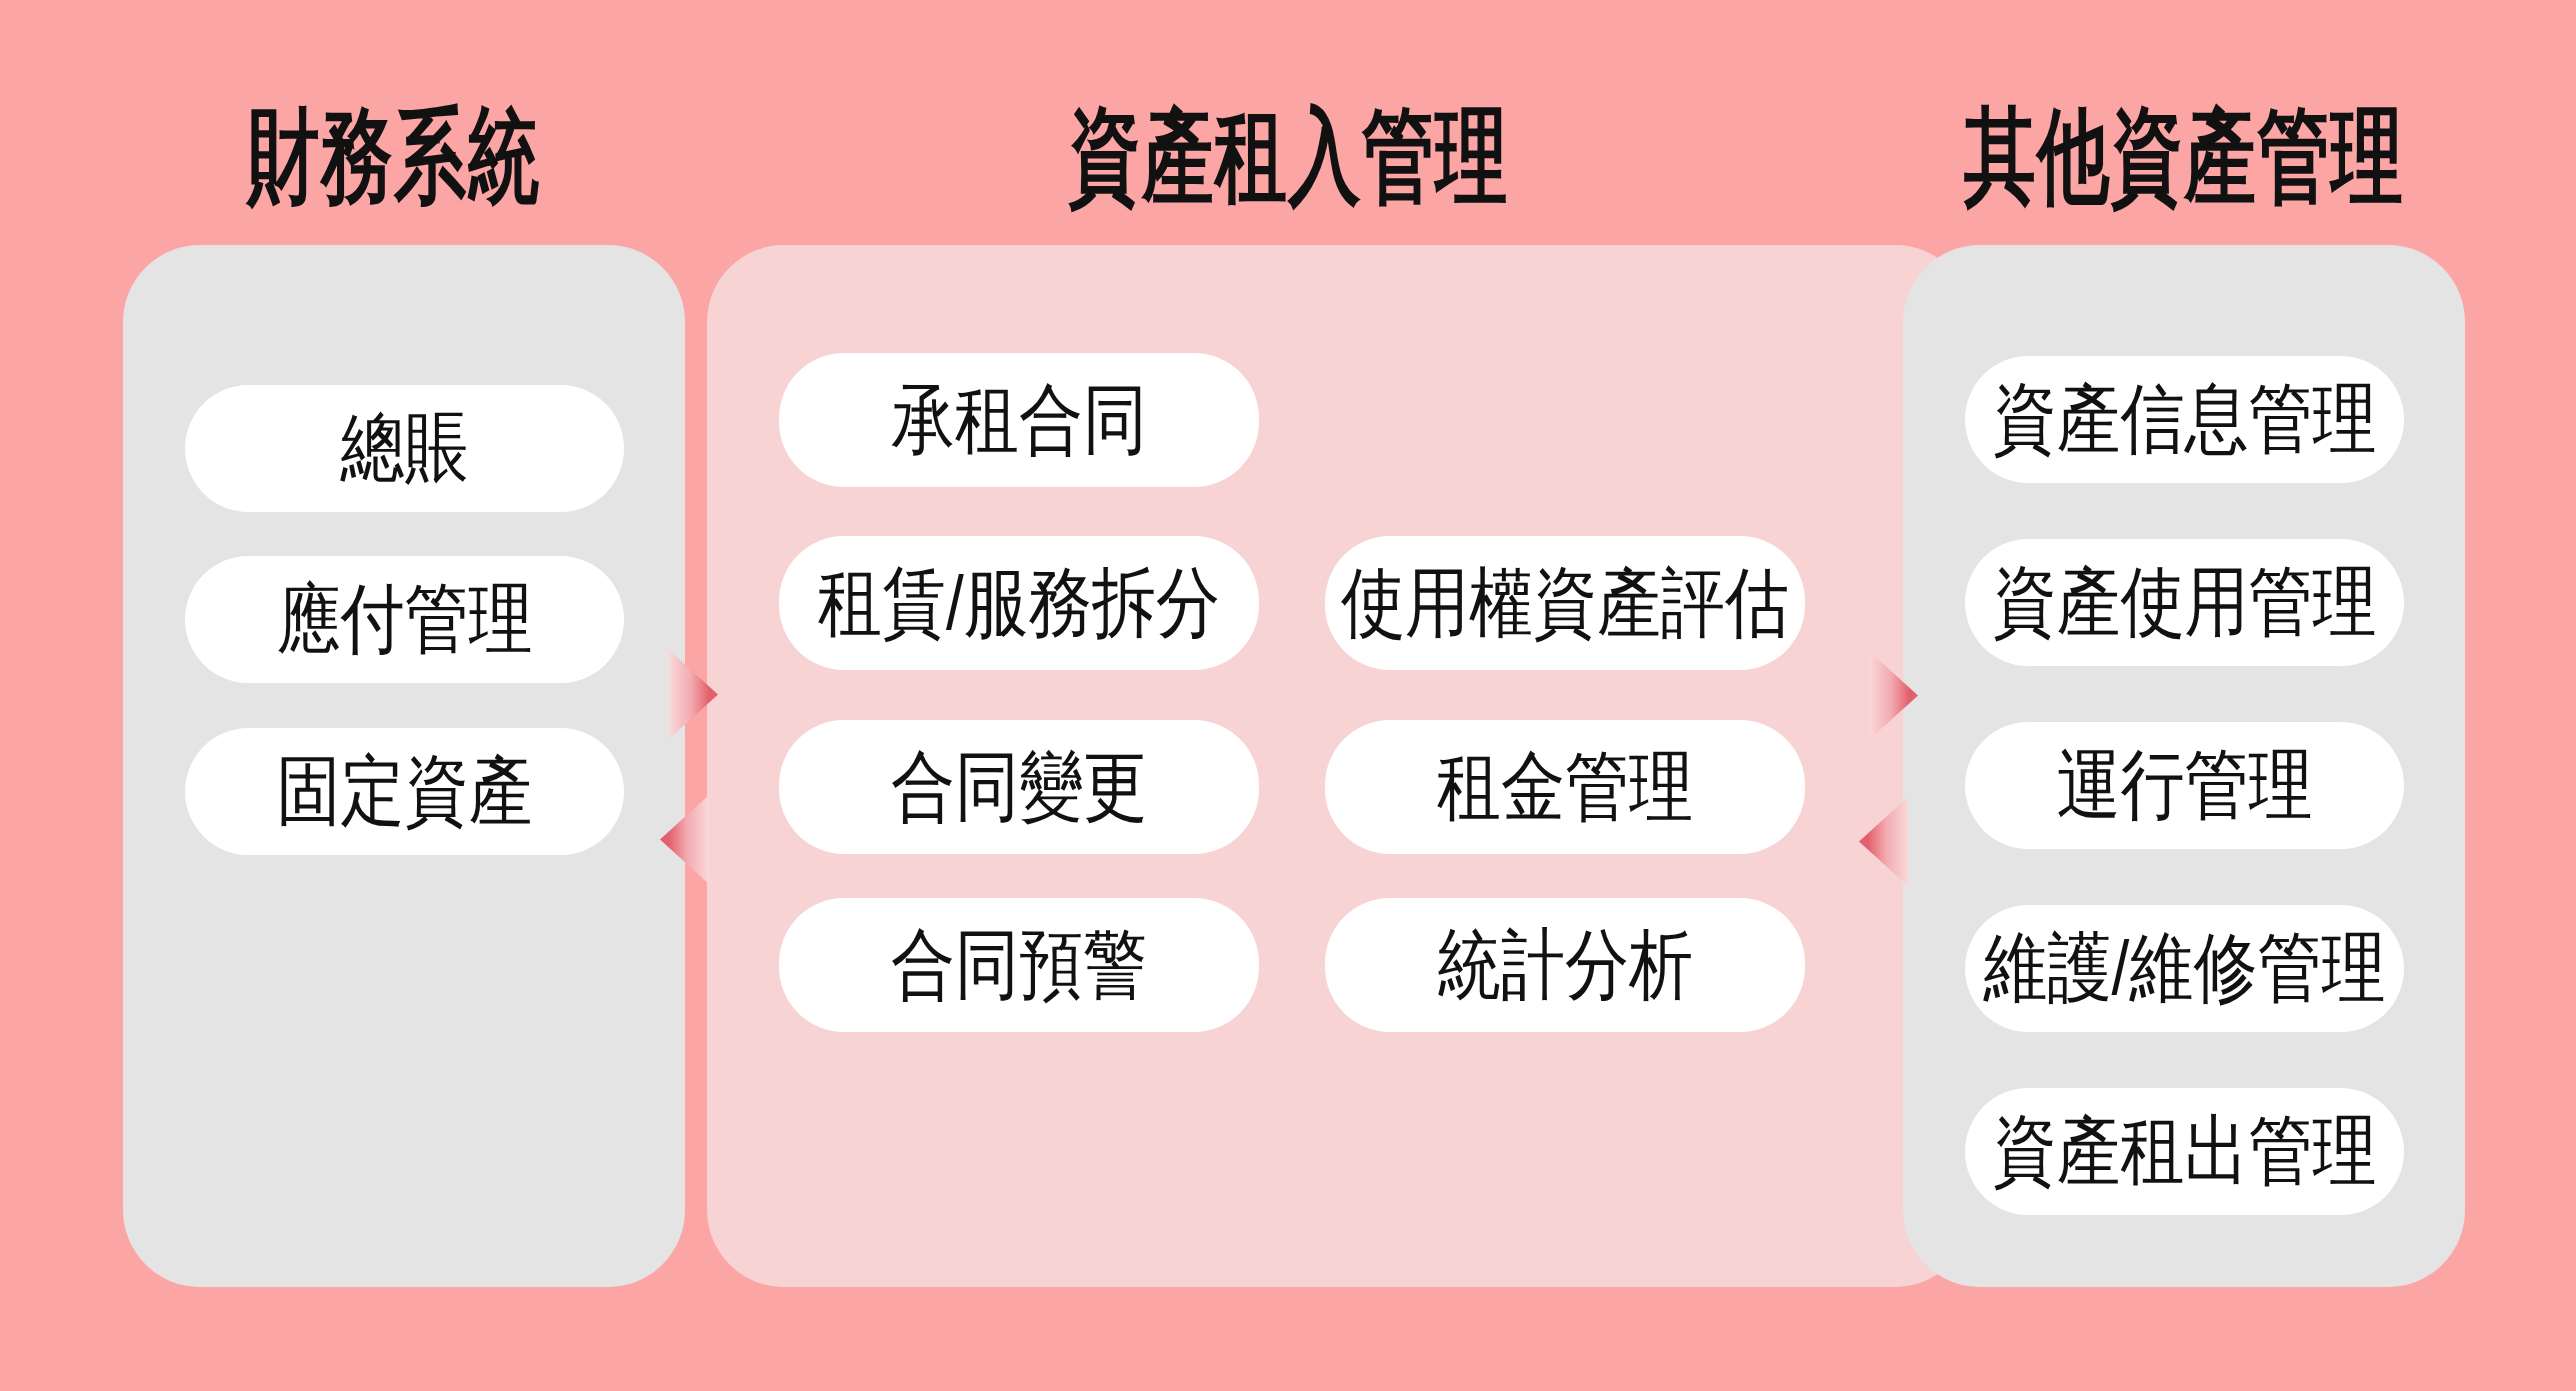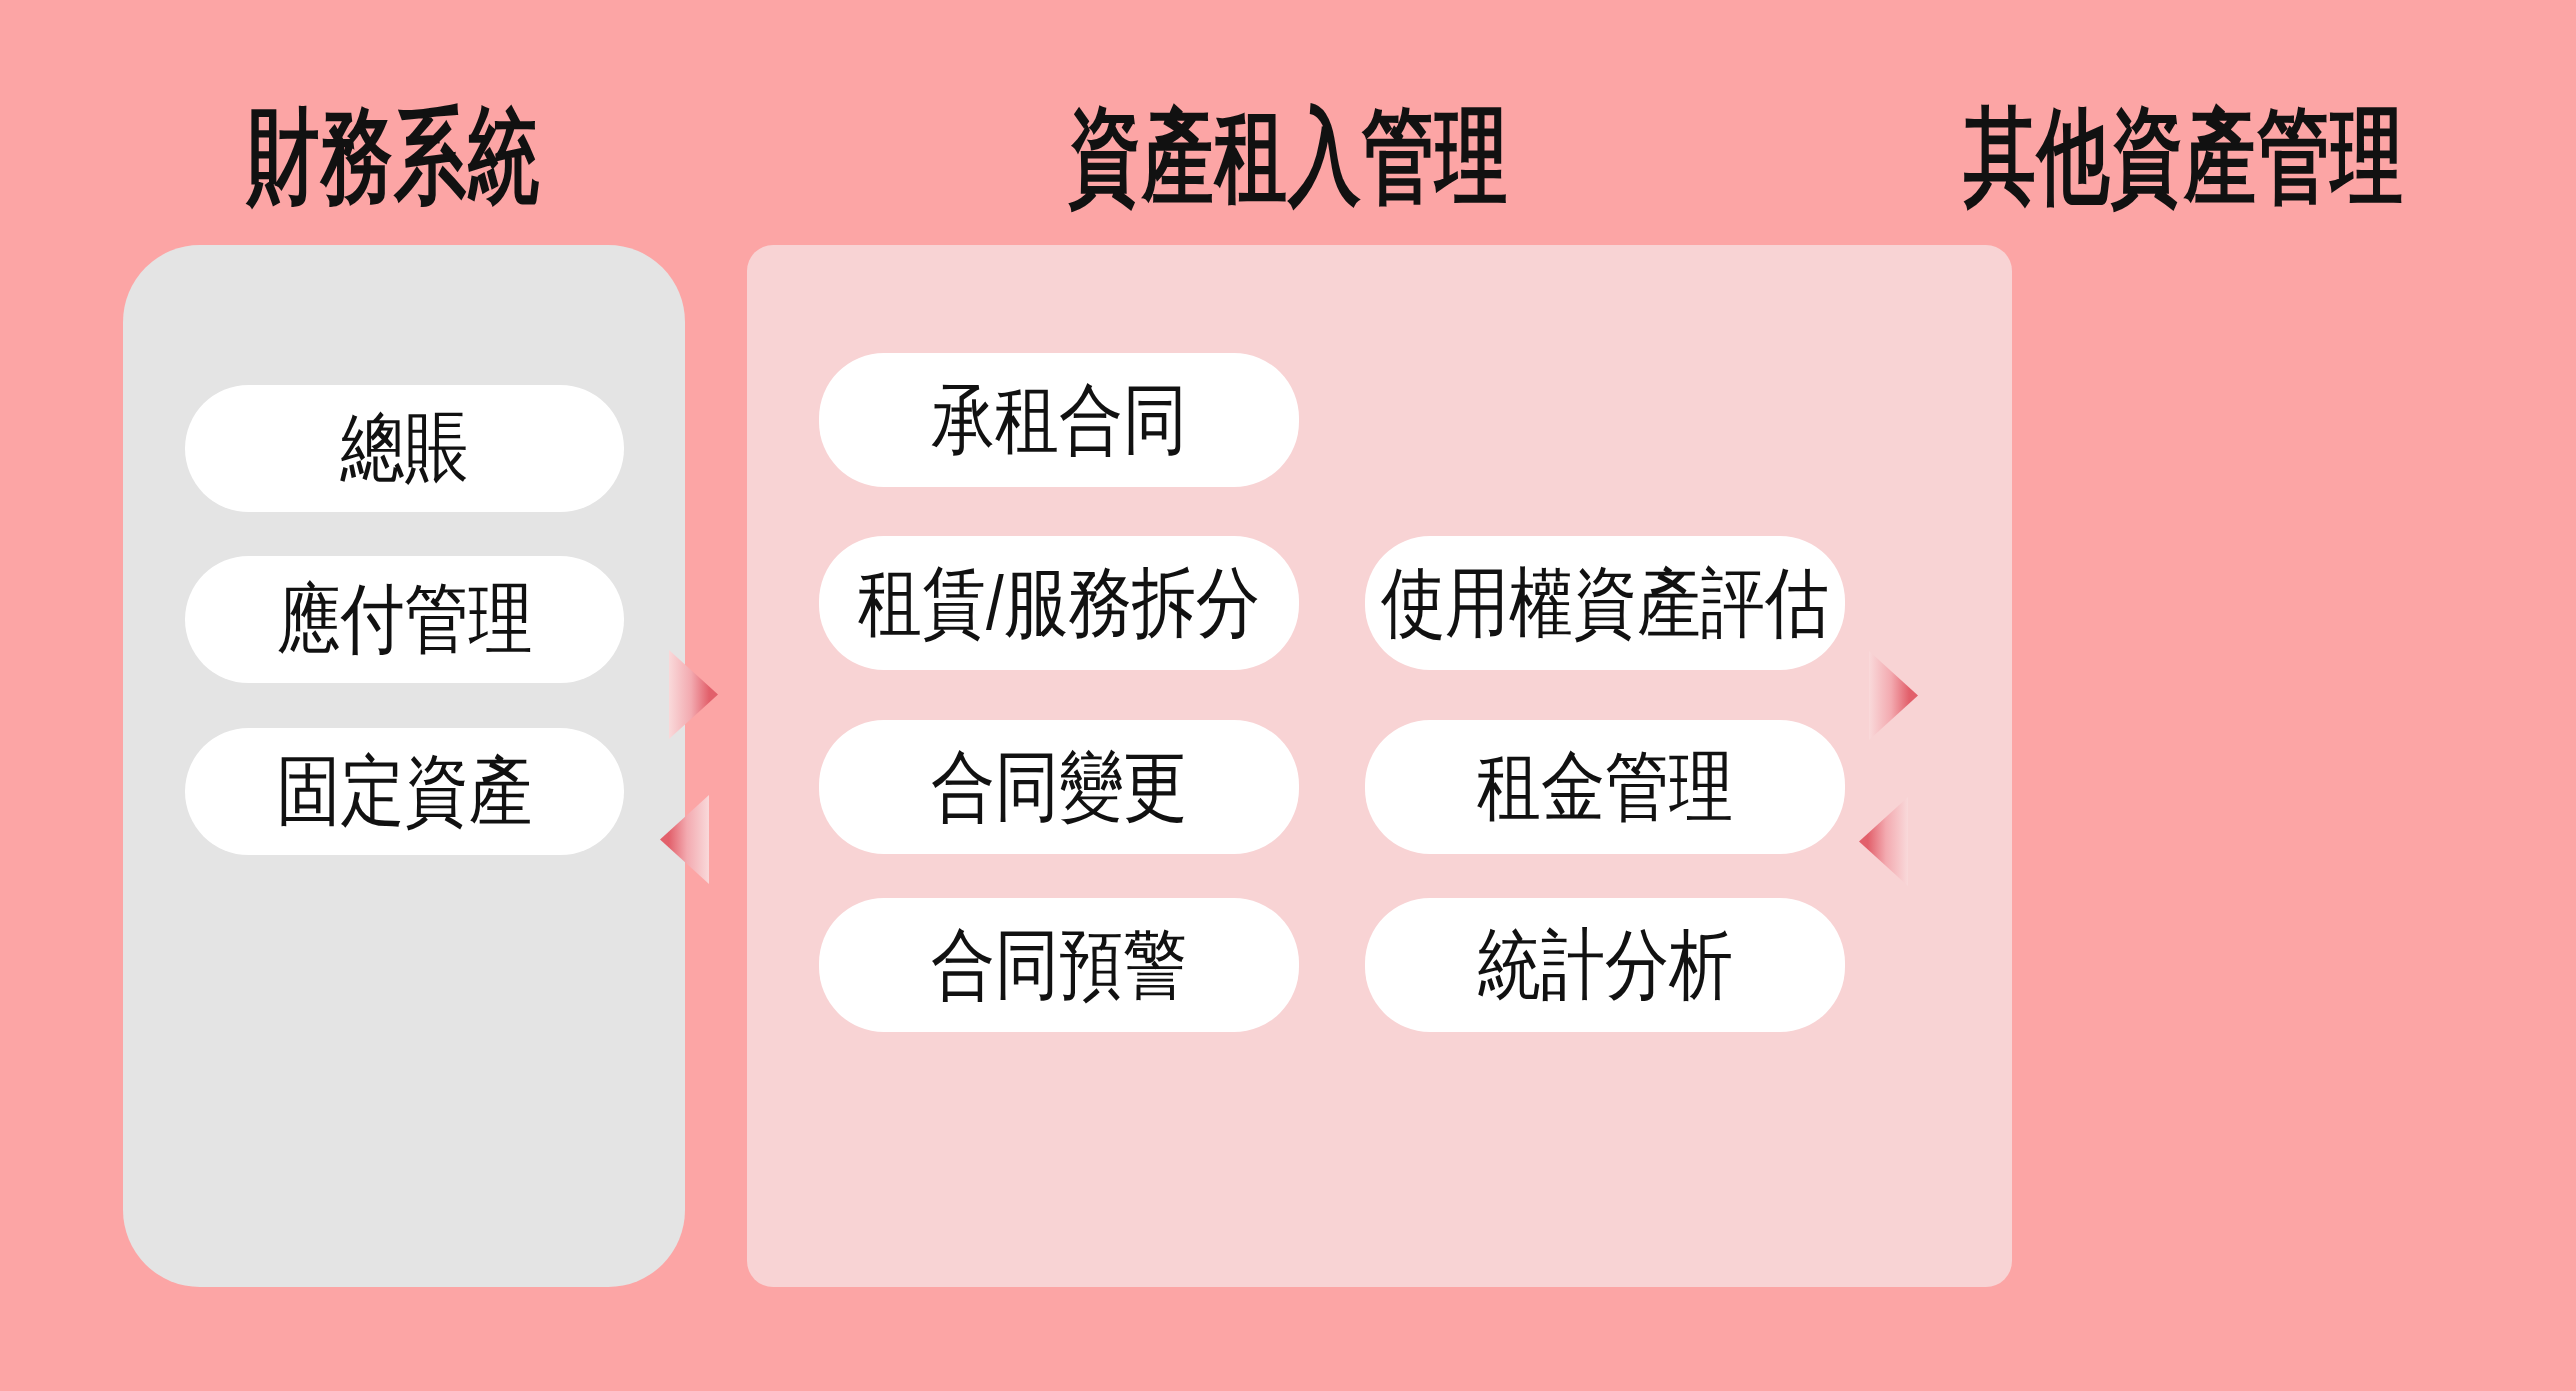--- a/index.html
+++ b/index.html
@@ -27,21 +27,21 @@
   .heading .cjk { display: inline-block; transform: scaleY(1.45); }
   .panel {
     position: absolute;
     top: 245px;
     height: 1042px;
     border-radius: 77px;
   }
   .panel-gray { background: #e4e4e4; }
   .panel-pink { background: #f8d3d4; }
   .panel-finance { left: 113px;  width: 562px; margin-left: 10px;  }
-  .panel-lease   { left: 747px; width: 1265px; border-radius: 26px; }
+  .panel-lease   { left: 707px; width: 1265px; }
   .panel-other   { left: 1903px; width: 562px;  }
   .pill {
     position: absolute;
     background: #ffffff;
     border-radius: 65px;
     display: flex;
     align-items: center;
     justify-content: center;
     font-size: 64px;
     font-weight: 300;
@@ -131,20 +131,37 @@
       <span class="cjk">使用權資產評估</span>
     </div>
     <div class="pill p-lease-b lr-2">
       <span class="cjk">租金管理</span>
     </div>
     <div class="pill p-lease-b lr-3">
       <span class="cjk">統計分析</span>
     </div>
   </section>
 
+  <section class="panel panel-gray panel-other">
+    <div class="pill p-oth oth-0">
+      <span class="cjk">資產信息管理</span>
+    </div>
+    <div class="pill p-oth oth-1">
+      <span class="cjk">資產使用管理</span>
+    </div>
+    <div class="pill p-oth oth-2">
+      <span class="cjk">運行管理</span>
+    </div>
+    <div class="pill p-oth oth-3">
+      <span class="cjk">維護/維修管理</span>
+    </div>
+    <div class="pill p-oth oth-4">
+      <span class="cjk">資產租出管理</span>
+    </div>
+  </section>
 
   <div class="arrow arrow-right a1-right"></div>
   <div class="arrow arrow-left a1-left"></div>
 
   <div class="arrow arrow-right a2-right"></div>
   <div class="arrow arrow-left a2-left"></div>
 
 </div>
 
 

